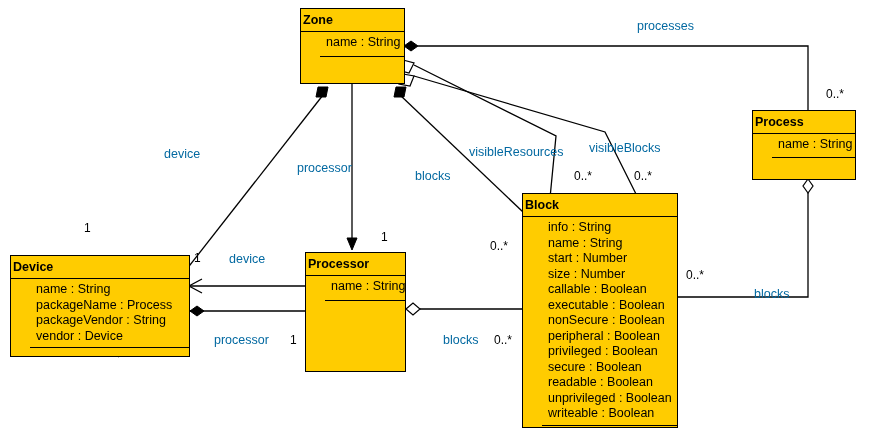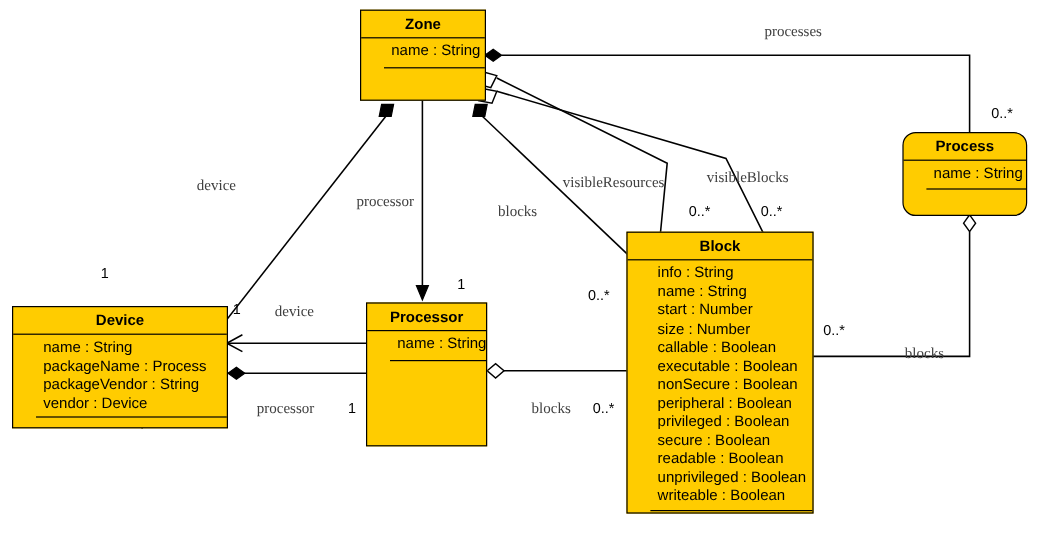--- a/index.html
+++ b/index.html
@@ -24,21 +24,20 @@
     pointer-events: none;
   }
   .uml-class {
     position: absolute;
     background: #FFCC00;
     border: 1px solid #000000;
     box-sizing: border-box;
     z-index: 5;
   }
   .uml-name {
-    text-align: center;
     font-weight: bold;
     font-size: 12.5px;
     color: #000000;
     padding: 4px 2px 4px 2px;
     border-bottom: 1px solid #000000;
     box-sizing: border-box;
     line-height: 14px;
   }
   .uml-attrs {
     padding: 3px 6px 4px 6px;
@@ -51,25 +50,24 @@
     color: #000000;
     line-height: 15.5px;
     white-space: nowrap;
   }
   .uml-ops {
     box-sizing: border-box;
   }
   .edge-label {
     position: absolute;
     font-size: 12.5px;
-    color: #404040;
+    color: #0369a1;
     white-space: nowrap;
     z-index: 6;
     line-height: 13px;
-    font-family: Liberation Serif, serif;
   }
   .mult-label {
     position: absolute;
     font-size: 12px;
     color: #000000;
     white-space: nowrap;
     z-index: 6;
     line-height: 13px;
   }
 </style>
@@ -127,21 +125,21 @@
   </svg>
 
   <div class="uml-class" style="left:300px; top:8px; width:105px; height:76px;">
     <div class="uml-name">Zone</div>
     <div class="uml-attrs" style="height:25px;">
       <div class="uml-attr">name : String</div>
     </div>
     <div class="uml-ops" style="height:20px;"></div>
   </div>
 
-  <div class="uml-class" style="left:752px; top:110px; width:104px; height:70px;border-radius:11px;">
+  <div class="uml-class" style="left:752px; top:110px; width:104px; height:70px;">
     <div class="uml-name">Process</div>
     <div class="uml-attrs" style="height:24px;">
       <div class="uml-attr">name : String</div>
     </div>
     <div class="uml-ops" style="height:20px;"></div>
   </div>
 
   <div class="uml-class" style="left:10px; top:255px; width:180px; height:102px;">
     <div class="uml-name">Device</div>
     <div class="uml-attrs" style="height:69px;">

